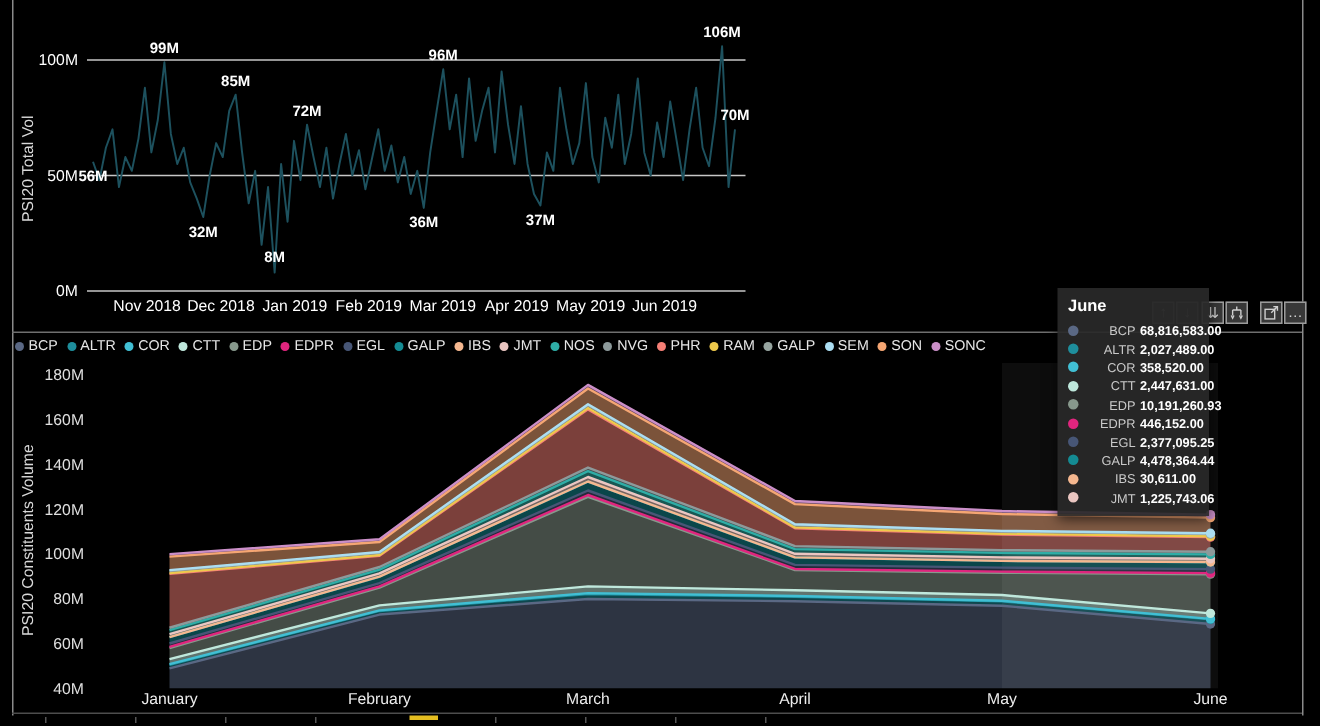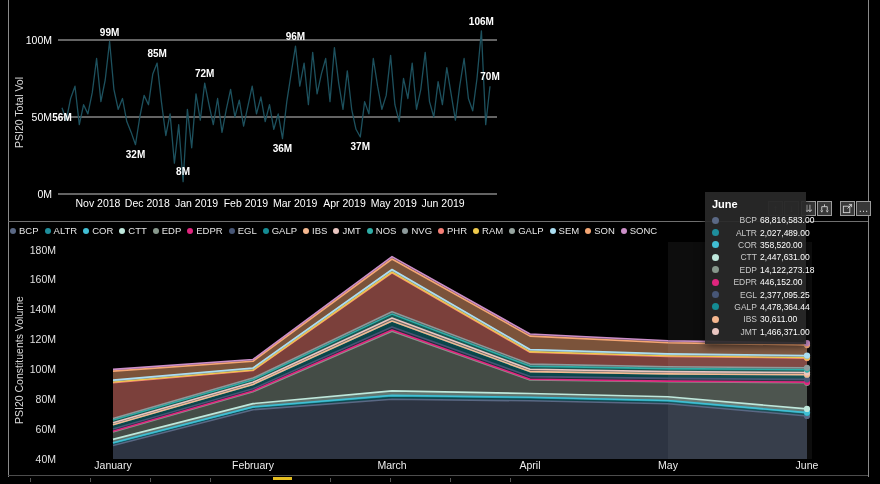--- a/index.html
+++ b/index.html
@@ -19,21 +19,21 @@
   .hicon svg{display:block;}
   .hicon.dim{opacity:.55;}
   #tooltip{position:absolute;left:705px;top:192px;width:101px;box-sizing:border-box;
            background:rgba(41,41,41,0.93);box-shadow:0 2px 8px rgba(0,0,0,.65);
            padding:6px 6px 6px 7px;z-index:6;}
   .tt-header{color:#fff;font-size:11px;font-weight:bold;margin-bottom:4px;}
   .tt-row{display:grid;grid-template-columns:11px 31px 1fr;gap:3px;align-items:center;
           height:12.4px;}
   .tt-dot{width:7px;height:7px;border-radius:50%;}
   .tt-label{color:#c9c9c9;font-size:8.5px;text-align:right;}
-  .tt-value{color:#fff;font-size:8.5px;font-weight:normal;white-space:nowrap;}
+  .tt-value{color:#fff;font-size:8.5px;font-weight:bold;white-space:nowrap;}
   #bottom-strip{position:absolute;left:0;top:476px;width:880px;height:8px;z-index:2;}
   .strip-tick{position:absolute;top:2px;width:1px;height:4px;background:#555;}
   .strip-hl{position:absolute;top:1px;height:3px;cursor:pointer;}
 </style>
 </head>
 <body>
 
 <div id="root">
   <svg id="chart-svg" width="880" height="484">
       <line x1="8.5" y1="0" x2="8.5" y2="477" stroke="#8a8a8a" stroke-width="1"></line>
@@ -255,21 +255,21 @@
           <span class="tt-value">358,520.00</span>
         </div>
         <div class="tt-row">
           <span class="tt-dot" style="background: rgb(191, 232, 220);"></span>
           <span class="tt-label">CTT</span>
           <span class="tt-value">2,447,631.00</span>
         </div>
         <div class="tt-row">
           <span class="tt-dot" style="background: rgb(135, 152, 140);"></span>
           <span class="tt-label">EDP</span>
-          <span class="tt-value">14,122,273.18</span>
+          <span class="tt-value">10,191,260.93</span>
         </div>
         <div class="tt-row">
           <span class="tt-dot" style="background: rgb(224, 37, 126);"></span>
           <span class="tt-label">EDPR</span>
           <span class="tt-value">446,152.00</span>
         </div>
         <div class="tt-row">
           <span class="tt-dot" style="background: rgb(71, 86, 118);"></span>
           <span class="tt-label">EGL</span>
           <span class="tt-value">2,377,095.25</span>
@@ -280,21 +280,21 @@
           <span class="tt-value">4,478,364.44</span>
         </div>
         <div class="tt-row">
           <span class="tt-dot" style="background: rgb(245, 183, 143);"></span>
           <span class="tt-label">IBS</span>
           <span class="tt-value">30,611.00</span>
         </div>
         <div class="tt-row">
           <span class="tt-dot" style="background: rgb(234, 198, 193);"></span>
           <span class="tt-label">JMT</span>
-          <span class="tt-value">1,466,371.00</span>
+          <span class="tt-value">1,225,743.06</span>
         </div>
       </div>
   </div>
   <div id="bottom-strip">
       <div class="strip-tick" style="left: 30px;"></div>
       <div class="strip-tick" style="left: 90px;"></div>
       <div class="strip-tick" style="left: 150px;"></div>
       <div class="strip-tick" style="left: 210px;"></div>
       <div class="strip-tick" style="left: 330px;"></div>
       <div class="strip-tick" style="left: 390px;"></div>

